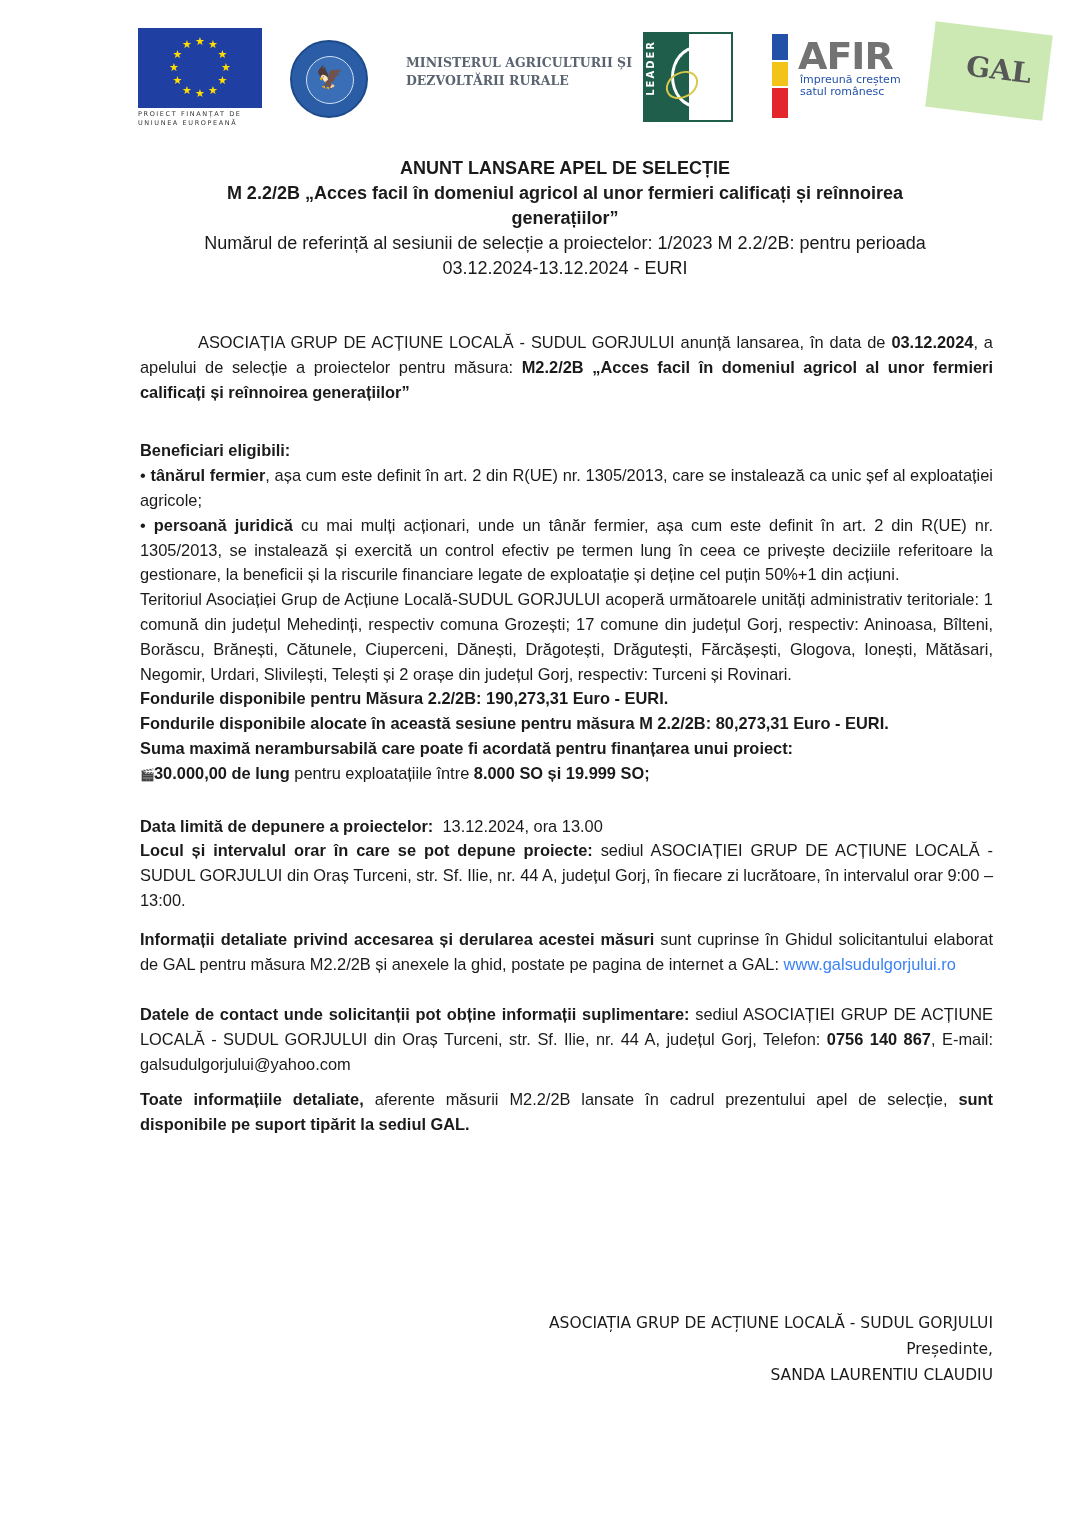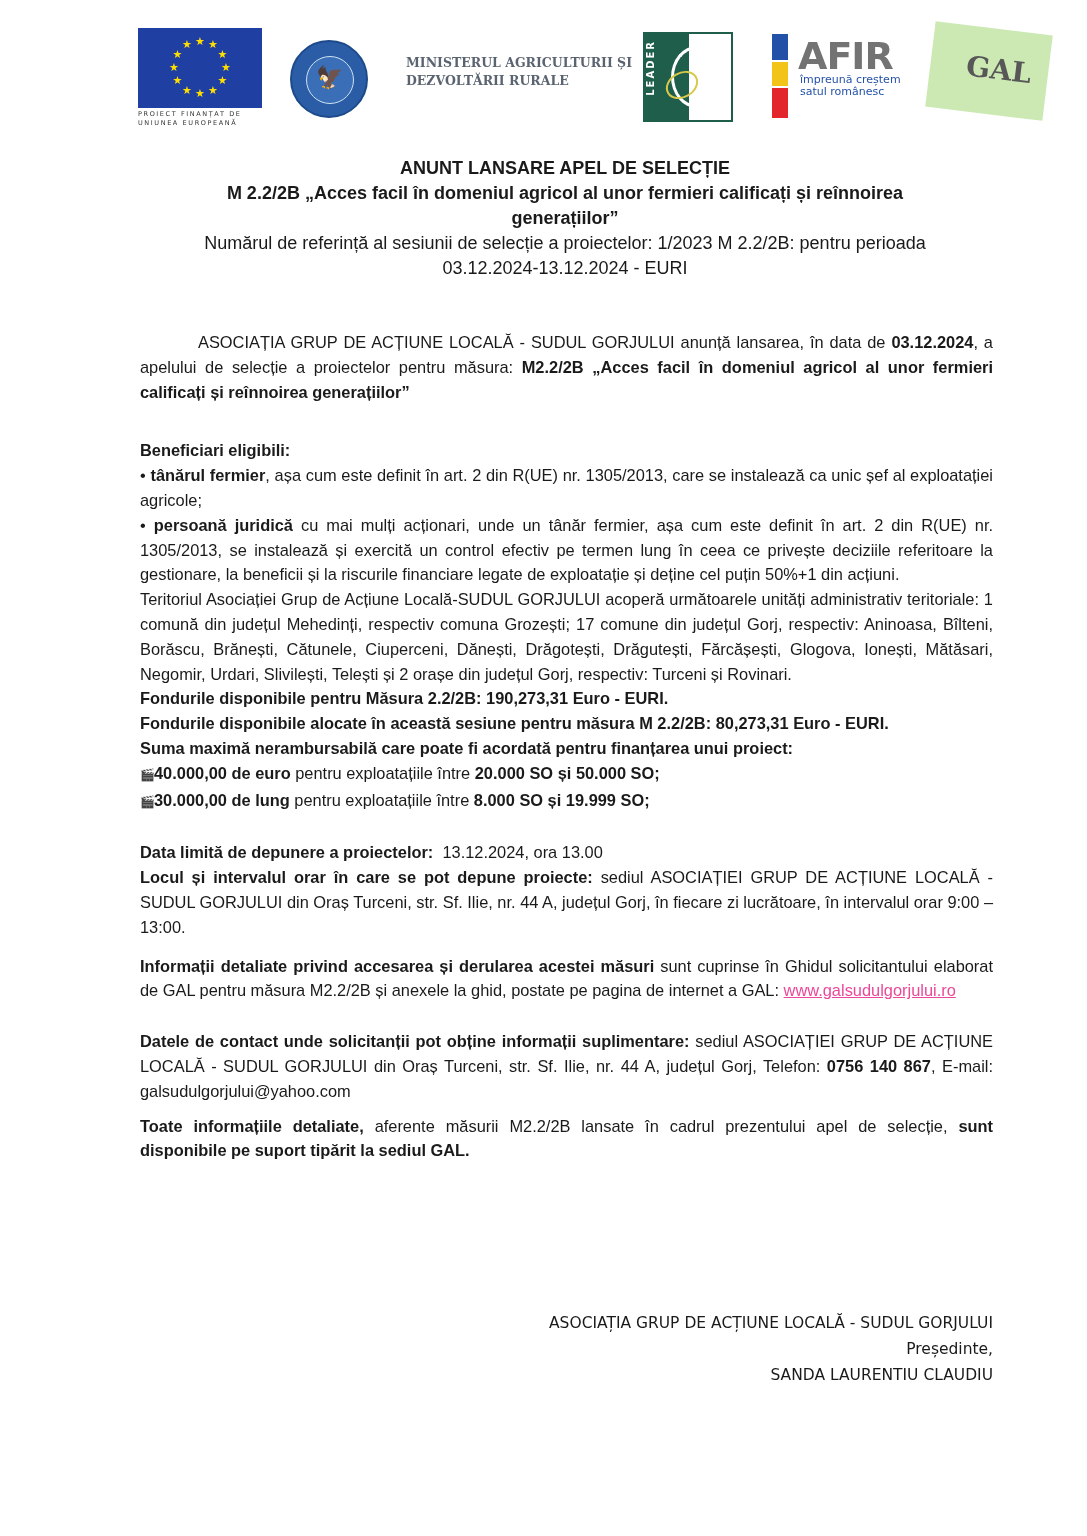--- a/index.html
+++ b/index.html
@@ -36,21 +36,21 @@
   .title-block { position: absolute; top: 156px; left: 120px; width: 890px; text-align: center;
                  font-family: "Liberation Sans Narrow", "Liberation Sans", sans-serif; font-size: 18px; line-height: 25px; }
   .title-block .b { font-weight: bold; }
   .body { position: absolute; left: 140px; top: 330px; width: 853px; font-family: "Liberation Sans", sans-serif;
           font-size: 16.4px; line-height: 24.8px; text-align: justify; }
   .body p { margin: 0; }
   .indent { text-indent: 58px; }
   .gap { height: 24px; }
   .gap-s { height: 10px; }
   .b { font-weight: bold; }
-  .link { color: #ec4899; text-decoration: underline; }
+  .link { color: #3b82f6; }
   .sig { position: absolute; right: 94px; top: 1310px; text-align: right; font-family: "DejaVu Sans", sans-serif;
          font-size: 15.5px; line-height: 26px; }
   .clap { display: inline-block; width: 14px; font-size: 12px; }
 </style>
 </head>
 <body>
 
 <div class="logos">
   <div class="eu">
     <div class="eu-flag" id="euflag">
@@ -113,21 +113,20 @@
 <div class="body">
   <p class="indent"><span>ASOCIAȚIA GRUP DE ACȚIUNE LOCALĂ - SUDUL GORJULUI</span><span> anunță lansarea, în data de </span><span class="b">03.12.2024</span><span>, a apelului de selecție a proiectelor pentru măsura: </span><span class="b">M2.2/2B „Acces facil în domeniul agricol al unor fermieri calificați și reînnoirea generațiilor”</span></p>
   <div class="gap" style="height:34px"></div>
   <p class="b">Beneficiari eligibili:</p>
   <p><span>•</span> <span class="b">tânărul fermier</span><span>, așa cum este definit în art. 2 din R(UE) nr. 1305/2013, care se instalează ca unic șef al exploatației agricole;</span></p>
   <p><span>•</span> <span class="b">persoană juridică</span><span> cu mai mulți acționari, unde un tânăr fermier, așa cum este definit în art. 2 din R(UE) nr. 1305/2013, se instalează și exercită un control efectiv pe termen lung în ceea ce privește deciziile referitoare la gestionare, la beneficii și la riscurile financiare legate de exploatație și deține cel puțin 50%+1 din acțiuni.</span></p>
   <p>Teritoriul Asociației Grup de Acțiune Locală-SUDUL GORJULUI acoperă următoarele unități administrativ teritoriale: 1 comună din județul Mehedinți, respectiv comuna Grozești; 17 comune din județul Gorj, respectiv: Aninoasa, Bîlteni, Borăscu, Brănești, Cătunele, Ciuperceni, Dănești, Drăgotești, Drăgutești, Fărcășești, Glogova, Ionești, Mătăsari, Negomir, Urdari, Slivilești, Telești și 2 orașe din județul Gorj, respectiv: Turceni și Rovinari.</p>
   <p class="b">Fondurile disponibile pentru Măsura 2.2/2B: 190,273,31 Euro - EURI.</p>
   <p class="b">Fondurile disponibile alocate în această sesiune pentru măsura M 2.2/2B: 80,273,31 Euro - EURI.</p>
   <p class="b">Suma maximă nerambursabilă care poate fi acordată pentru finanțarea unui proiect:</p>
-  <p><span class="clap">🎬</span><span class="b">40.000,00 de euro</span><span> pentru exploatațiile între </span><span class="b">20.000 SO și 50.000 SO;</span></p>
   <p><span class="clap">🎬</span><span class="b">30.000,00 de lung</span><span> pentru exploatațiile între </span><span class="b">8.000 SO și 19.999 SO;</span></p>
   <div class="gap" style="height:26px"></div>
   <p><span class="b">Data limită de depunere a proiectelor:</span><span style="white-space:pre">  13.12.2024, ora 13.00</span></p>
   <p><span class="b">Locul și intervalul orar în care se pot depune proiecte:</span><span> sediul ASOCIAȚIEI GRUP DE ACȚIUNE LOCALĂ - SUDUL GORJULUI din Oraș Turceni, str. Sf. Ilie, nr. 44 A, județul Gorj, în fiecare zi lucrătoare, în intervalul orar 9:00 – 13:00.</span></p>
   <div class="gap" style="height:14px"></div>
   <p><span class="b">Informații detaliate privind accesarea și derularea acestei măsuri</span><span> sunt cuprinse în Ghidul solicitantului elaborat de GAL pentru măsura  M2.2/2B și anexele la ghid,  postate pe pagina de internet a GAL: </span><a class="link">www.galsudulgorjului.ro</a></p>
   <div class="gap" style="height:26px"></div>
   <p><span class="b">Datele de contact unde solicitanții pot obține informații suplimentare:</span><span>  sediul ASOCIAȚIEI GRUP DE ACȚIUNE LOCALĂ - SUDUL GORJULUI din Oraș Turceni, str. Sf. Ilie, nr. 44 A, județul Gorj, Telefon: </span><span class="b">0756 140 867</span><span>, E-mail: galsudulgorjului@yahoo.com</span></p>
   <div class="gap-s"></div>
   <p><span class="b">Toate informațiile detaliate,</span><span> aferente măsurii M2.2/2B lansate în cadrul prezentului apel de selecție, </span><span class="b">sunt disponibile pe suport tipărit la sediul GAL.</span></p>

